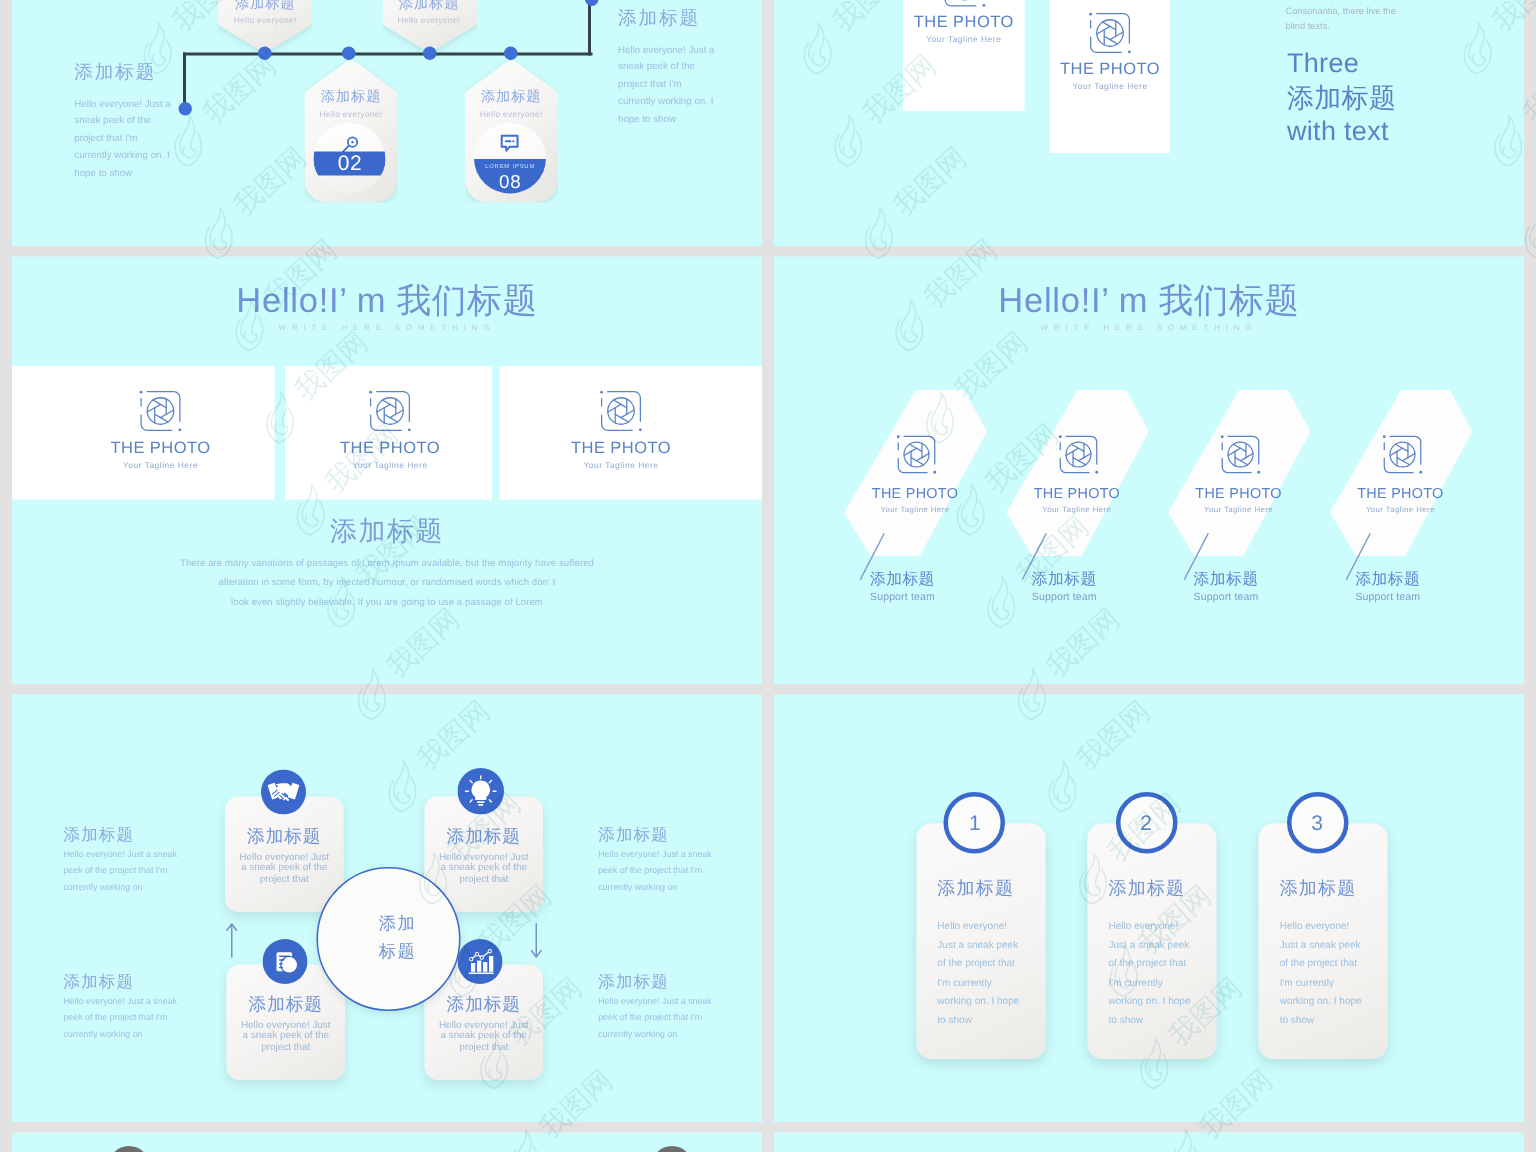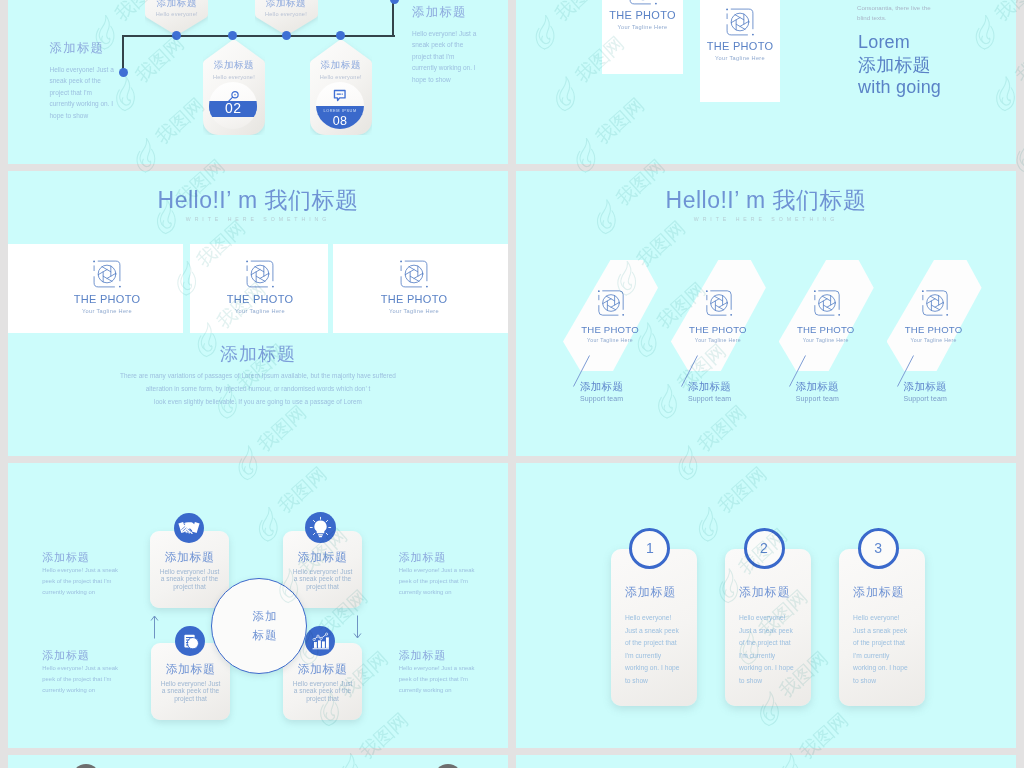--- a/index.html
+++ b/index.html
@@ -220,23 +220,23 @@
           <circle cx="88" cy="87" r="2.8" fill="#5a82c6"></circle>
         </svg></div>
     <div class="photo-name" style="top:45px;font-size:11px;letter-spacing:.3px">THE PHOTO</div>
     <div class="photo-tag" style="top:59px;font-size:5.6px;letter-spacing:.35px">Your Tagline Here</div>
   </div>
 
   <div style="position:absolute;left:341px;top:124px;width:77px">
     <div style="font-size:6.2px;color:#a9b6c8;line-height:10.4px">Consonantia, there live the blind texts.</div>
   </div>
   <div style="position:absolute;left:342px;top:152px">
-    <div class="hl-big">Lorem</div>
+    <div class="hl-big">Three</div>
     <div class="hl-big">添加标题</div>
-    <div class="hl-big">with going</div>
+    <div class="hl-big">with text</div>
   </div>
 </div>
 
 <div class="slide s-r2 s-c1">
   <div class="hello-title" style="left:0;right:0;top:16px">Hello!I’ m 我们标题</div>
   <div class="hello-sub" style="left:0;right:0;top:44px">WRITE HERE SOMETHING</div>
 
   <div class="photo-card" style="left:0px;top:73px;width:175px;height:89px">
     <div class="photo-logo" style="left:54px;width:90px;top:12.5px"><svg width="34" height="34" viewBox="0 0 100 100">
           <g fill="none" stroke="#5a82c6" stroke-width="2.5" stroke-linecap="round" stroke-linejoin="round">

